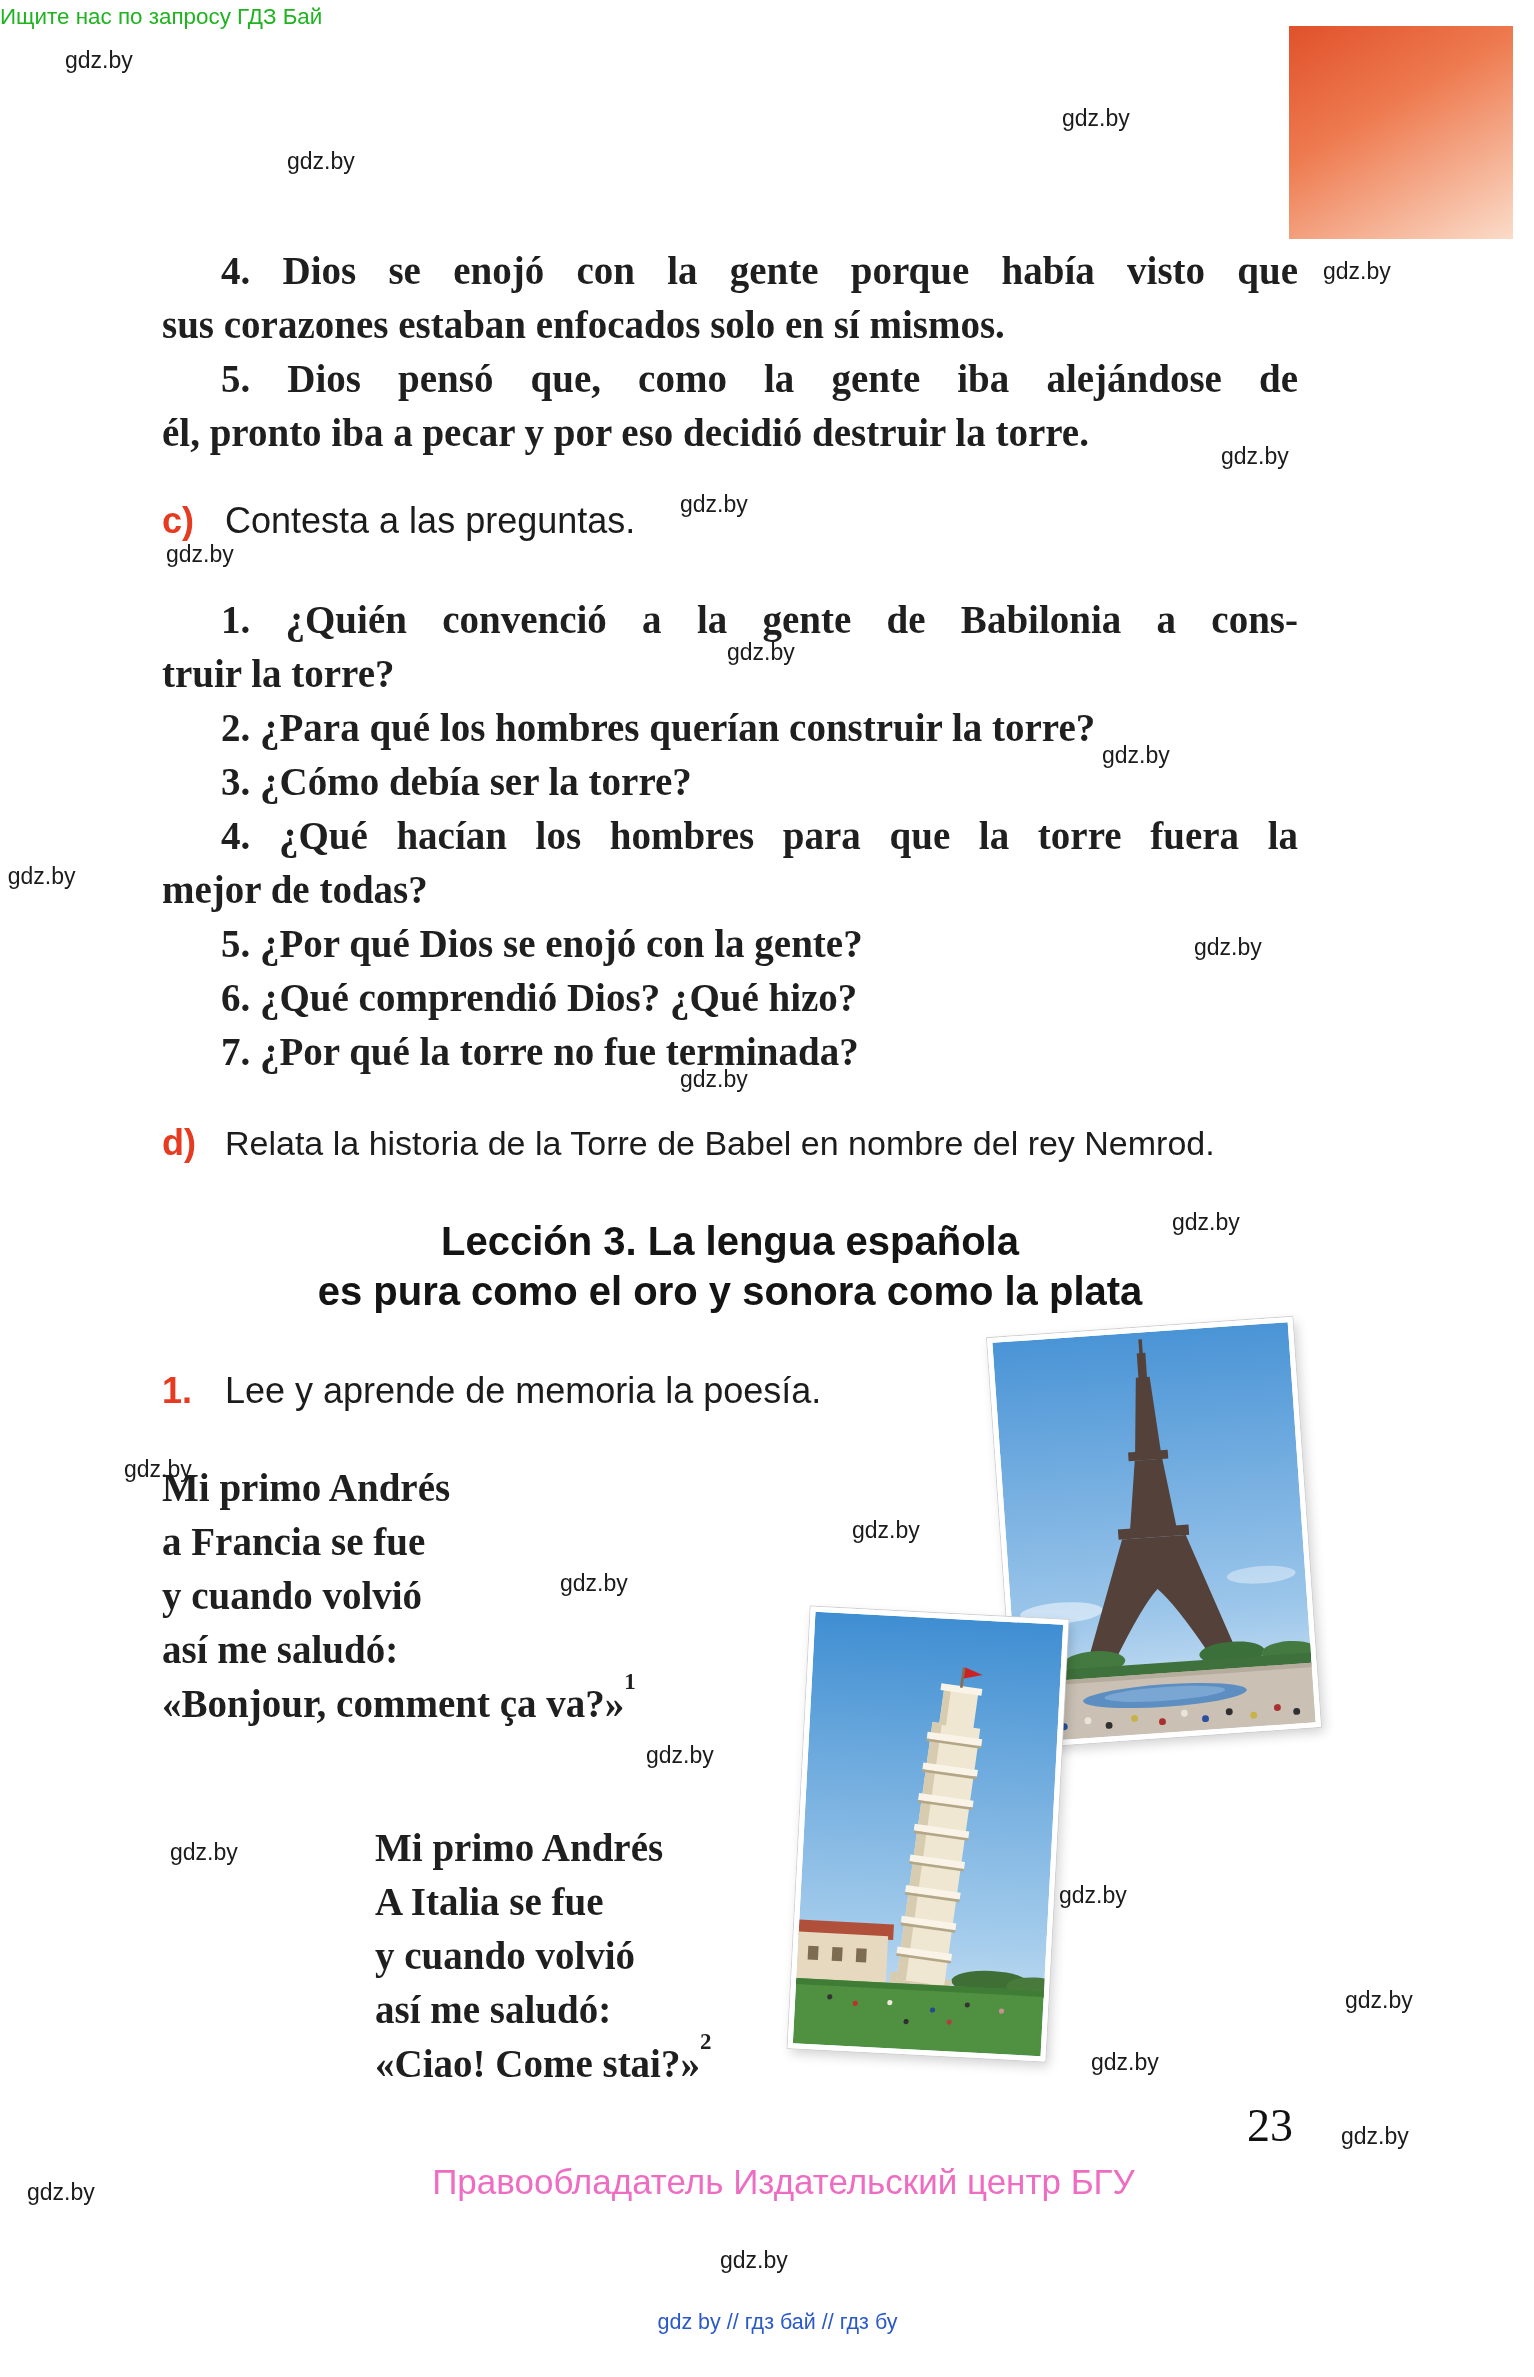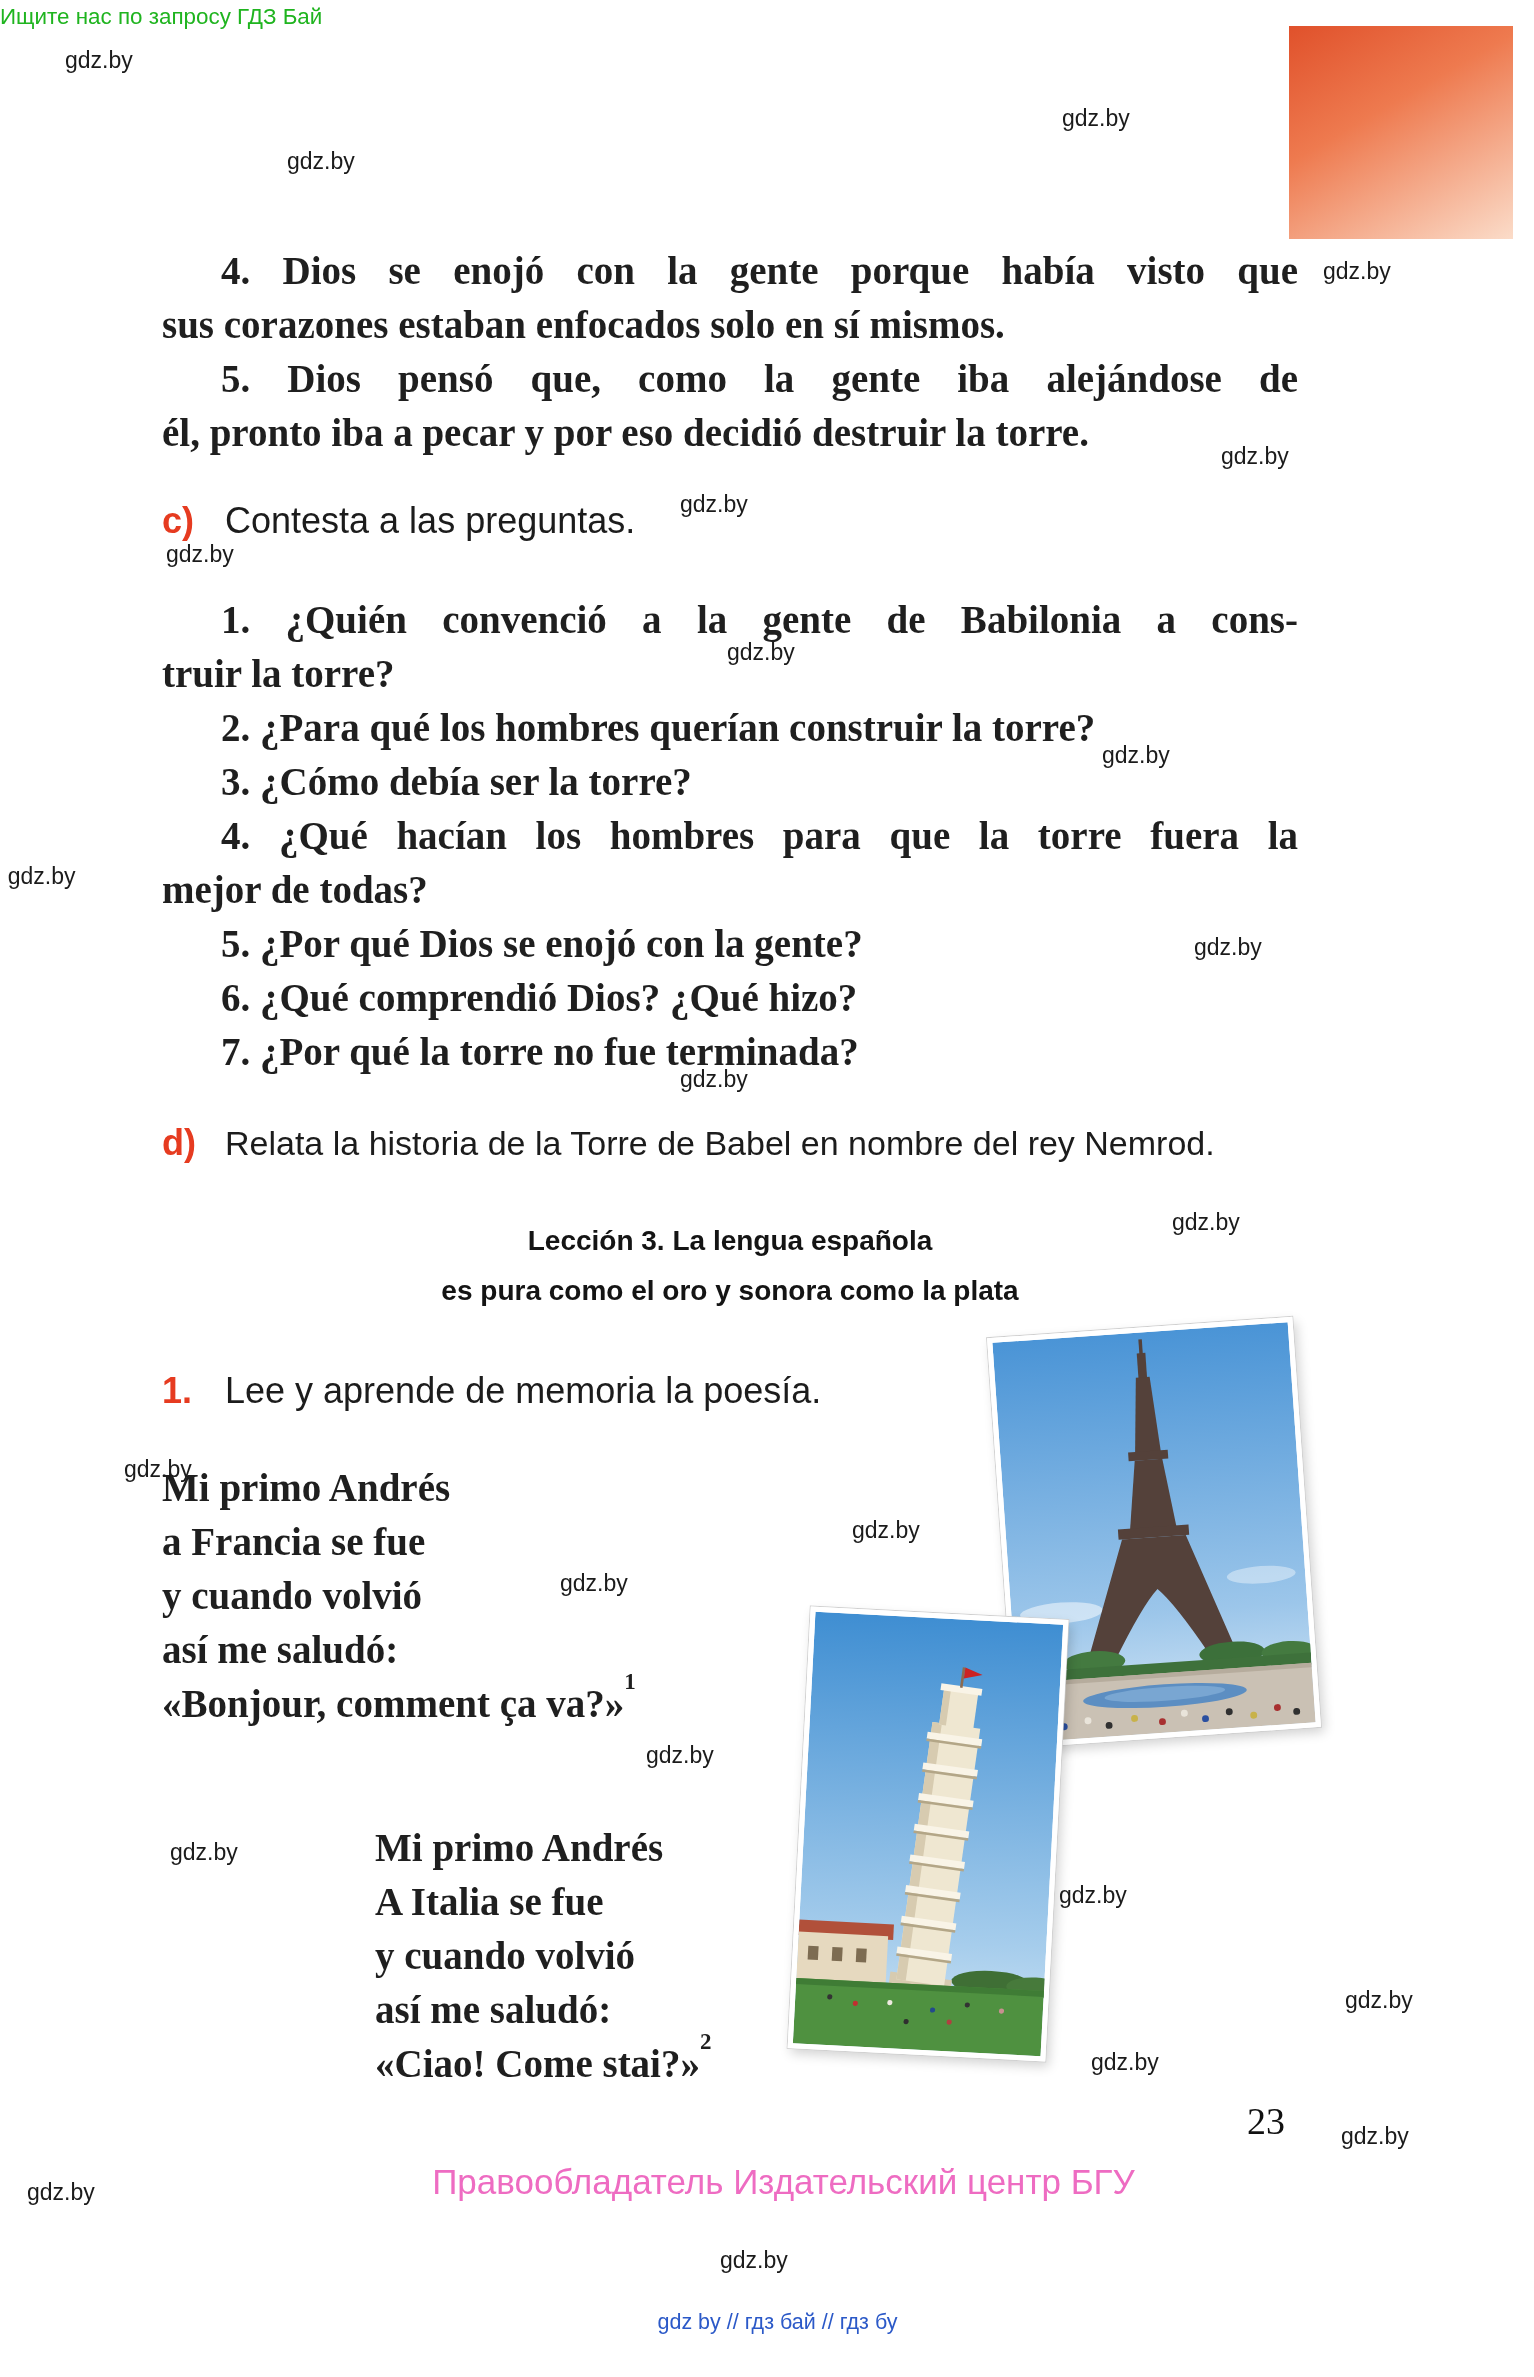--- a/index.html
+++ b/index.html
@@ -53,21 +53,21 @@
   .c-row { margin-top: 34px; }
   .d-row { margin-top: 37px; }
   .d-row .task-text { font-size: 34px; }
   .ex-row { margin-top: 48px; }
 
   .questions { margin-top: 45px; }
 
   .lesson-title {
     margin-top: 46px; text-align: center;
     font-family: "Liberation Sans", sans-serif;
-    font-weight: bold; font-size: 28px; line-height: 50px; color: #141414;
+    font-weight: bold; font-size: 40px; line-height: 50px; color: #141414;
   }
 
   .poem { font-size: 39px; }
   .poem .tline { line-height: 54px; }
   .poem-1 { margin-top: 43px; }
   .poem-2 { margin-top: 90px; padding-left: 213px; }
   .fnote { font-size: 23px; line-height: 0; position: relative; top: -13.8px; }
 
   
   .photo {
@@ -75,21 +75,21 @@
     background: #fff; border: 5.2px solid #fff;
     box-shadow: 0 0 0 0.9px #cfcfcf, 3.4px 5.2px 12px rgba(0,0,0,0.18);
   }
   .photo svg { display: block; width: 100%; height: 100%; }
   .photo-eiffel { left: 1001px; top: 1327px; width: 306px; height: 411px; transform: rotate(-4deg); z-index: 2; }
   .photo-pisa   { left: 799px;  top: 1613px; width: 258px; height: 442px; transform: rotate(3deg);  z-index: 3; }
 
   
   .page-number {
     position: absolute; left: 1247px; top: 2099px;
-    font-family: "Liberation Serif", serif; font-size: 38px; color: #111;
+    font-family: "Liberation Serif", serif; font-size: 46px; color: #111;
     z-index: 4;
     text-align: center;
   }
   .publisher {
     position: absolute; top: 2162px; left: 0; width: 100%;
     text-align: center;
     font-family: "Liberation Sans", sans-serif;
     font-size: 35px; color: var(--publisher-pink, #ee6cc2);
     z-index: 4;
     padding-left: 32px;

